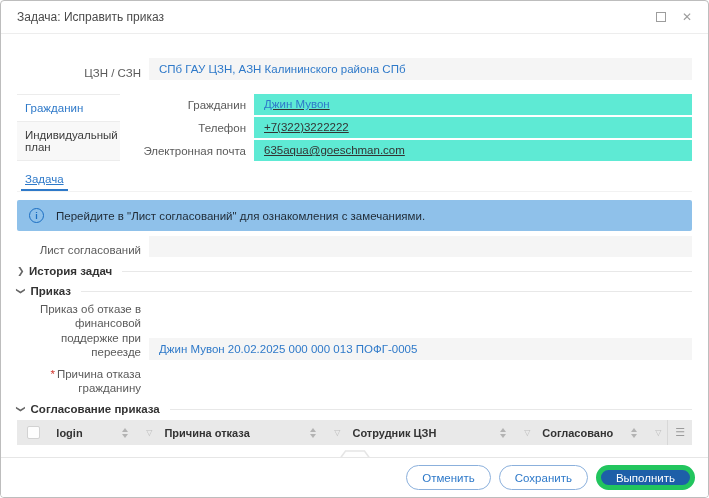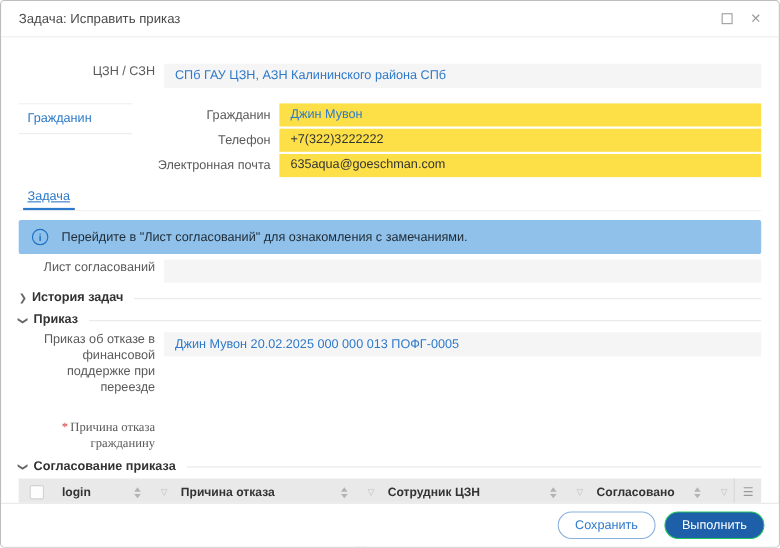--- a/index.html
+++ b/index.html
@@ -10,57 +10,57 @@
   
   .titlebar { height:33px; display:flex; align-items:center; padding:0 16px; border-bottom:1px solid #ededed; }
   .titlebar .title { font-size:12px; color:#4a4a4a; flex:1; }
   .win-icons { display:flex; align-items:center; gap:16px; }
   .max-box { width:10px; height:10px; border:1px solid #9d9d9d; display:inline-block; cursor:pointer; }
   .close-x { color:#9d9d9d; font-size:12px; cursor:pointer; line-height:1; }
 
   .content { padding:0 16px; }
 
   
-  .frow { display:flex; align-items:flex-start; }
+  .frow { display:flex; align-items:flex-end; }
   .flabel { width:132px; text-align:right; padding-right:8px; color:#5a5a5a; line-height:1.25; flex:none; }
   .fvalue { flex:1; background:#f5f5f5; padding:5px 10px; min-height:21px; color:#333; }
   .link { color:#2e79c9; }
 
   .czn-row { margin-top:24px; }
 
   
   .contact { display:flex; margin-top:14px; }
   .side-tabs { width:103px; flex:none; border-top:1px solid #ececec; }
   .side-tab { padding:7px 8px; border-bottom:1px solid #ececec; background:#f8f8f8; color:#3c3c3c; cursor:pointer; }
   .side-tab.active { background:#fff; color:#2e79c9; }
   .contact-fields { flex:1; margin-left:4px; }
   .crow { display:flex; align-items:center; margin-bottom:2px; }
   .clabel { width:130px; text-align:right; padding-right:8px; color:#5a5a5a; flex:none; }
-  .cvalue { flex:1; background:#fde047; padding:4px 10px; min-height:21px; }
+  .cvalue { flex:1; background:#5eead4; padding:4px 10px; min-height:21px;text-decoration:underline; }
 
   
   .tabstrip { margin-top:5px; border-bottom:1px solid #f2f2f2; }
   .tab { display:inline-block; margin-left:4px; padding:5px 4px 4px; color:#2e79c9; border-bottom:2px solid #2e79c9; cursor:pointer;text-decoration:underline; }
 
   
   .banner { margin-top:8px; background:#8fc1ea; border-radius:2px; padding:8px 12px; display:flex; align-items:center; gap:12px; }
   .info-circle { width:15px; height:15px; border:1.4px solid #1b6ec2; border-radius:50%; color:#1b6ec2; font-size:9px; display:flex; align-items:center; justify-content:center; flex:none; font-weight:bold; }
   .banner-text { color:#1f2a35; }
 
   .approval-row { margin-top:5px; }
 
   
   .section { display:flex; align-items:center; margin-top:8px; cursor:pointer; }
   .chev { color:#666; font-size:9px; font-weight:bold; width:10px; flex:none; display:inline-block; }
   .chev.down { transform:rotate(90deg); width:auto; margin-right:4px; }
   .sec-title { font-weight:bold; color:#333; margin-left:2px; }
   .sec-line { flex:1; border-top:1px solid #e8e8e8; margin-left:10px; }
 
   .doc-row { margin-top:5px; }
-  .reason-row { margin-top:22px;font-family:Liberation Serif, serif; }
+  .reason-row { margin-top:7px; }
   .req { color:#d0342c; margin-right:2px; }
   .reason-input { flex:1; height:22px; border:1px solid #cfcfcf; border-radius:3px; padding:0 10px; font-family:inherit; font-size:11.5px; color:#333; outline:none; }
 
   
   .grid { margin-top:5px; }
   .grid-head { display:flex; align-items:stretch; background:#e9e9e9; height:25px; font-weight:bold; font-size:11px; color:#333; }
   .th { display:flex; align-items:center; padding:0 6px; gap:18px; cursor:pointer; }
   .th-label { margin-right:auto; }
   .th-check { width:36px; justify-content:center; }
   .th-login { width:120px; }
@@ -74,21 +74,21 @@
   .tri-up { border-bottom:4px solid #b3b3b3; }
   .tri-down { border-top:4px solid #b3b3b3; }
   .funnel { color:#bdbdbd; font-size:8px; cursor:pointer; }
   .grid-body { height:52px; border-bottom:1px solid #efefef; display:flex; flex-direction:column; align-items:center; justify-content:flex-start; padding-top:2px; }
   .empty-text { color:#cccccc; font-size:11px; margin-top:1px; }
 
   
   .footer { position:absolute; left:0; right:0; bottom:0; height:40px; border-top:1px solid #e6e6e6; background:#fff; display:flex; align-items:center; justify-content:flex-end; gap:8px; padding:0 13px; }
   .btn { height:25px; padding:0 15px; border-radius:13px; font-family:inherit; font-size:11.5px; cursor:pointer; }
   .btn-outline { background:#fff; border:1px solid #8bb0dc; color:#2e79c9; }
-  .btn-primary { background:#1d5fa8; border:1px solid #22c55e; color:#fff; }
+  .btn-primary { background:#1d5fa8; border:5px solid #22c55e; color:#fff; }
 </style>
 </head>
 <body>
 
 <div class="dialog">
 
   <div class="titlebar">
     <span class="title">Задача: Исправить приказ</span>
     <span class="win-icons">
       <span class="max-box"></span>
@@ -99,20 +99,21 @@
   <div class="content">
 
     <div class="frow czn-row">
       <span class="flabel">ЦЗН / СЗН</span>
       <span class="fvalue"><span class="link">СПб ГАУ ЦЗН, АЗН Калининского района СПб</span></span>
     </div>
 
     <div class="contact">
       <div class="side-tabs">
         <div class="side-tab active">Гражданин</div>
+        <div class="side-tab">Индивидуальный план</div>
       </div>
       <div class="contact-fields">
         <div class="crow">
           <span class="clabel">Гражданин</span>
           <span class="cvalue"><span class="link">Джин Мувон</span></span>
         </div>
         <div class="crow">
           <span class="clabel">Телефон</span>
           <span class="cvalue">+7(322)3222222</span>
         </div>
@@ -209,17 +210,18 @@
           <path d="M7 13 L13.5 4 H32.5 L39 13 V23 a3 3 0 0 1 -3 3 H10 a3 3 0 0 1 -3 -3 Z" fill="#fefefe" stroke="#e5e5e5" stroke-width="1.5"></path>
           <path d="M7 13 H16 a7 5 0 0 0 14 0 H39" fill="none" stroke="#e5e5e5" stroke-width="1.5"></path>
         </svg>
         <span class="empty-text">Нет данных</span>
       </div>
     </div>
 
   </div>
 
   <div class="footer">
+    <button class="btn btn-outline">Отменить</button>
     <button class="btn btn-outline">Сохранить</button>
     <button class="btn btn-primary">Выполнить</button>
   </div>
 
 </div>
 
 </body></html>

